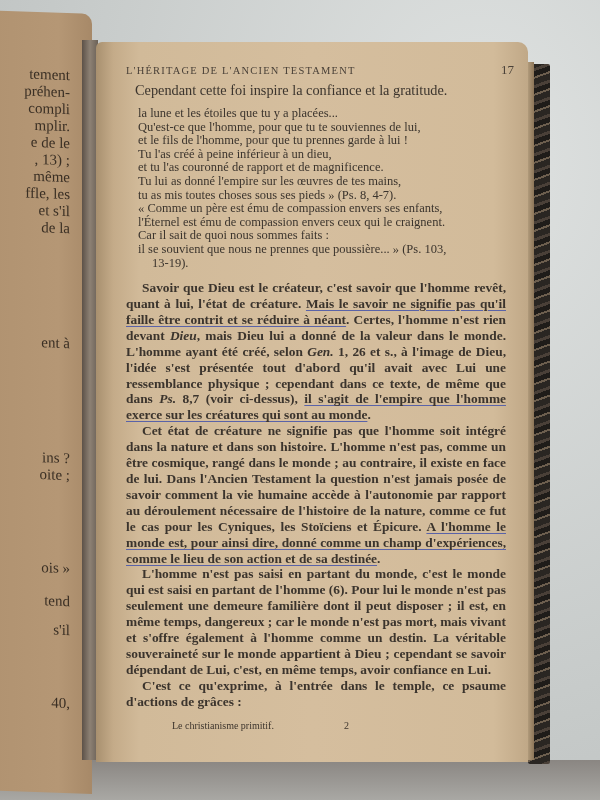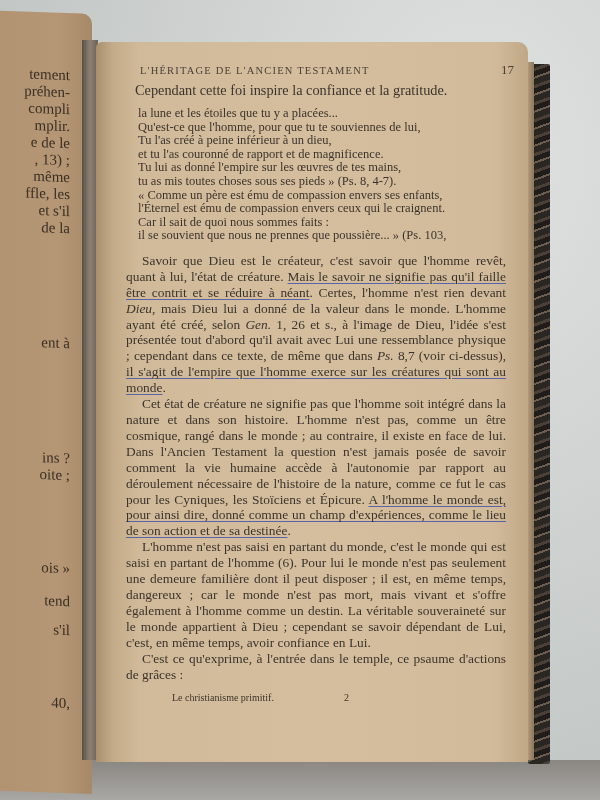--- a/index.html
+++ b/index.html
@@ -13,26 +13,26 @@
   .left-text .ln{position:absolute;right:22px;white-space:nowrap;}
   .spine{position:absolute;left:82px;top:40px;width:16px;height:720px;background:linear-gradient(90deg,#5c5148,#8d8174 50%,#6b6157);}
   .back-cover-left{position:absolute;left:60px;top:20px;width:20px;height:30px;background:#3d3f44;transform:skewX(30deg);}
   
   .cover{position:absolute;left:528px;top:64px;width:22px;height:700px;background:
     repeating-linear-gradient(160deg,#2a2622 0 6px,#4a4038 6px 9px,#1f1c19 9px 14px,#6c5e4e 14px 16px);border-radius:2px;}
   .page-stack{position:absolute;left:520px;top:62px;width:14px;height:698px;background:linear-gradient(90deg,#9c8466,#b6a080 50%,#8d7659);}
   
   .page{position:absolute;left:96px;top:42px;width:432px;height:720px;background:linear-gradient(90deg,#a8906f 0%,#c4ab89 4%,#d1ba99 10%,#d5be9e 50%,#d2bb9a 92%,#c0a887 100%);border-radius:6px 10px 0 0;}
   .page-inner{position:absolute;left:30px;top:20px;width:380px;color:#3b342d;}
-  .running-head{display:flex;justify-content:space-between;align-items:baseline;font-size:10.5px;letter-spacing:1.2px;color:#4a4138;margin-left:14px;}
+  .running-head{display:flex;justify-content:space-between;align-items:baseline;font-size:10.5px;letter-spacing:1.2px;color:#4a4138;}
   .running-head .folio{font-size:13px;letter-spacing:0;margin-right:-8px;}
   .lead{font-size:14.3px;margin:4px 0 8px 9px;line-height:17px;}
   .quote{font-size:12.5px;line-height:13.6px;margin-left:12px;}
   .quote .cont{padding-left:14px;}
-  .para{font-size:13.4px;line-height:15.9px;text-align:justify;margin:0;text-indent:16px;}
+  .para{font-size:13.4px;line-height:15.9px;text-align:justify;margin:0;text-indent:16px;font-weight:bold;}
   .para.first{margin-top:10px;}
   .ul{text-decoration:underline;text-decoration-color:#5a63a8;text-decoration-thickness:1px;text-underline-offset:2px;}
   i{font-style:italic;}
   .footer{display:flex;gap:70px;font-size:10px;margin:10px 0 0 46px;color:#3d352d;}
 </style>
 </head>
 <body>
 
 <div class="surface"></div>
 <div class="shadow-bottom"></div>
@@ -68,28 +68,30 @@
 <div class="page">
   <div class="page-inner">
     <div class="running-head">
       <span>L'HÉRITAGE DE L'ANCIEN TESTAMENT</span>
       <span class="folio">17</span>
     </div>
     <p class="lead">Cependant cette foi inspire la confiance et la gratitude.</p>
     <div class="quote" id="quote">
         <div>la lune et les étoiles que tu y a placées...</div>
         <div>Qu'est-ce que l'homme, pour que tu te souviennes de lui,</div>
+        <div>et le fils de l'homme, pour que tu prennes garde à lui !</div>
         <div>Tu l'as créé à peine inférieur à un dieu,</div>
         <div>et tu l'as couronné de rapport et de magnificence.</div>
         <div>Tu lui as donné l'empire sur les œuvres de tes mains,</div>
         <div>tu as mis toutes choses sous ses pieds » (Ps. 8, 4-7).</div>
         <div>« Comme un père est ému de compassion envers ses enfants,</div>
         <div>l'Éternel est ému de compassion envers ceux qui le craignent.</div>
         <div>Car il sait de quoi nous sommes faits :</div>
         <div>il se souvient que nous ne prennes que poussière... » (Ps. 103,</div>
+        <div class="cont">13-19).</div>
       </div>
     <div id="paras">
         <p class="para first"><span>Savoir que Dieu est le créateur, c'est savoir que l'homme revêt, quant à lui, l'état de créature. </span><span class="ul">Mais le savoir ne signifie pas qu'il faille être contrit et se réduire à néant</span><span>. Certes, l'homme n'est rien devant </span><i>Dieu</i><span>, mais Dieu lui a donné de la valeur dans le monde. L'homme ayant été créé, selon </span><i>Gen.</i><span> 1, 26 et s., à l'image de Dieu, l'idée s'est présentée tout d'abord qu'il avait avec Lui une ressemblance physique ; cependant dans ce texte, de même que dans </span><i>Ps.</i><span> 8,7 (voir ci-dessus), </span><span class="ul">il s'agit de l'empire que l'homme exerce sur les créatures qui sont au monde</span><span>.</span></p>
         <p class="para"><span>Cet état de créature ne signifie pas que l'homme soit intégré dans la nature et dans son histoire. L'homme n'est pas, comme un être cosmique, rangé dans le monde ; au contraire, il existe en face de lui. Dans l'Ancien Testament la question n'est jamais posée de savoir comment la vie humaine accède à l'autonomie par rapport au déroulement nécessaire de l'histoire de la nature, comme ce fut le cas pour les Cyniques, les Stoïciens et Épicure. </span><span class="ul">A l'homme le monde est, pour ainsi dire, donné comme un champ d'expériences, comme le lieu de son action et de sa destinée</span><span>.</span></p>
         <p class="para"><span>L'homme n'est pas saisi en partant du monde, c'est le monde qui est saisi en partant de l'homme (6). Pour lui le monde n'est pas seulement une demeure familière dont il peut disposer ; il est, en même temps, dangereux ; car le monde n'est pas mort, mais vivant et s'offre également à l'homme comme un destin. La véritable souveraineté sur le monde appartient à Dieu ; cependant se savoir dépendant de Lui, c'est, en même temps, avoir confiance en Lui.</span></p>
         <p class="para"><span>C'est ce qu'exprime, à l'entrée dans le temple, ce psaume d'actions de grâces :</span></p>
       </div>
     <div class="footer">
       <span>Le christianisme primitif.</span>
       <span>2</span>

